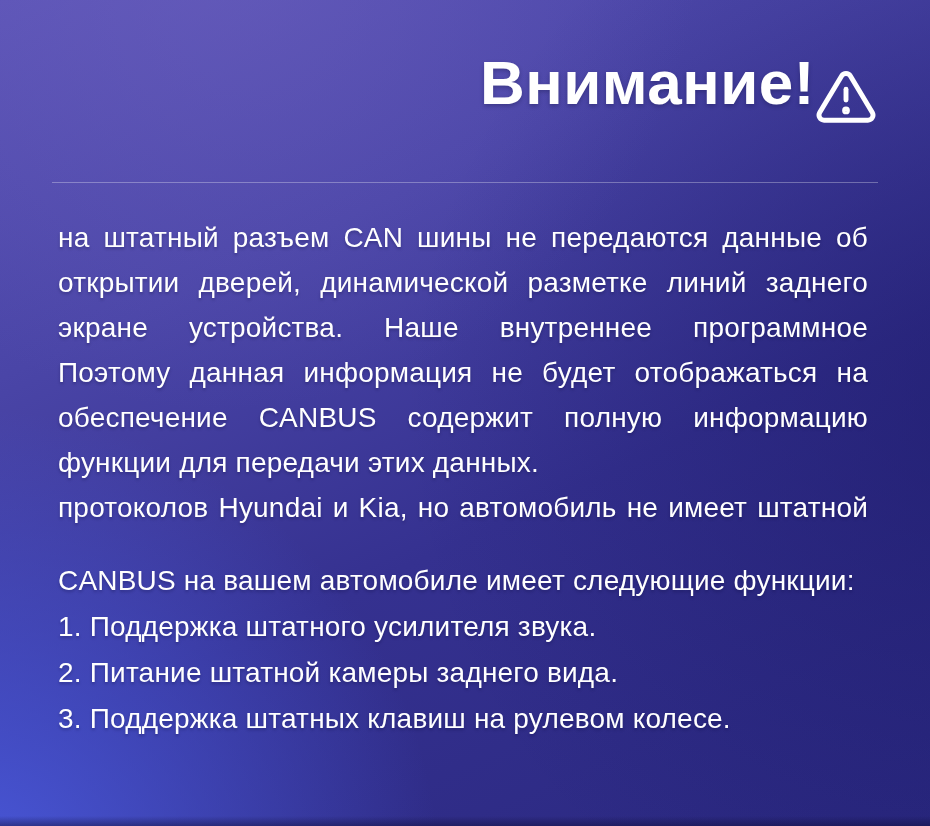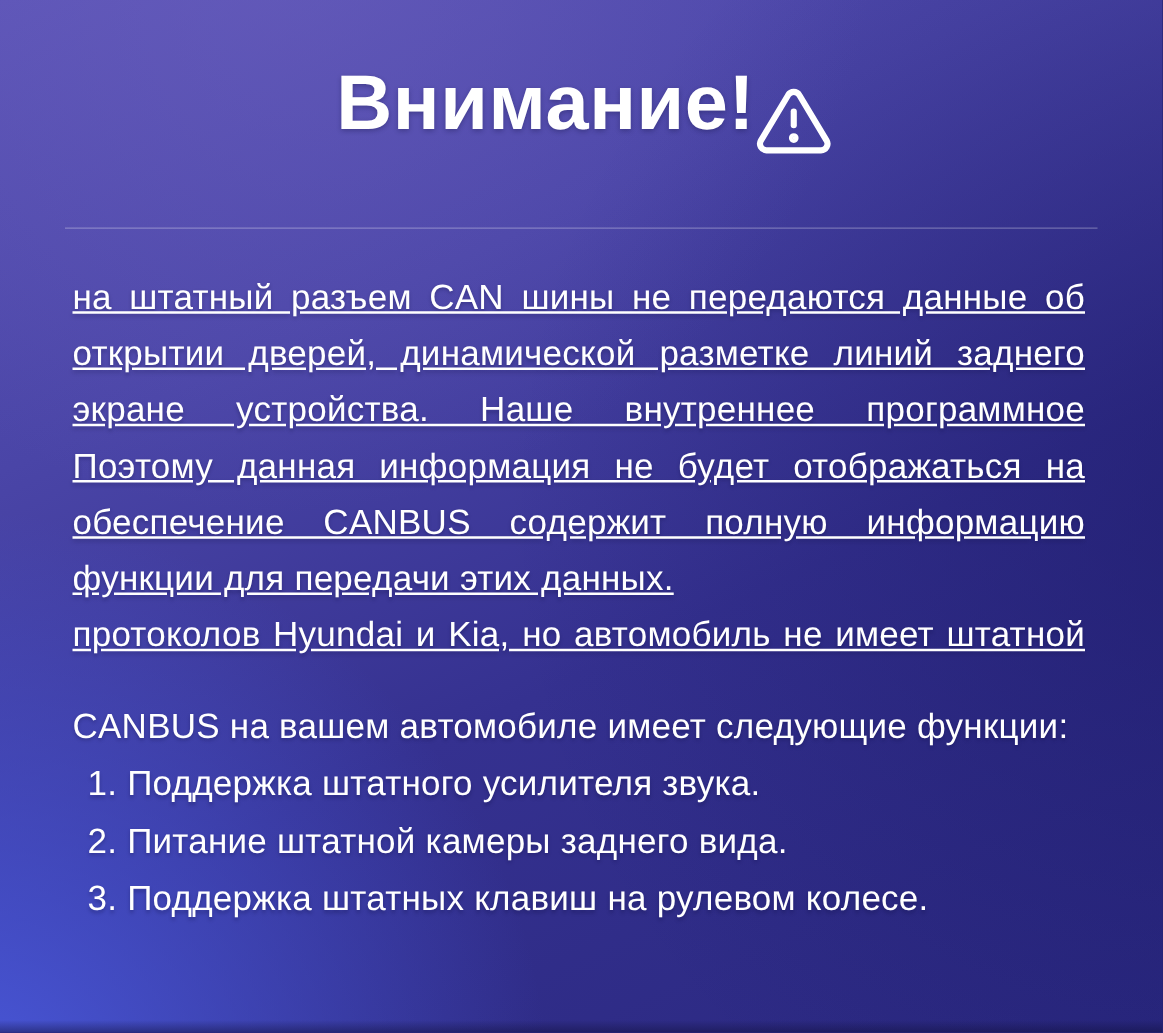--- a/index.html
+++ b/index.html
@@ -16,21 +16,21 @@
     background-image:
       linear-gradient(to top, rgba(14,13,55,0.45) 0px, rgba(14,13,55,0) 10px),
       radial-gradient(circle at -3% 106%, rgba(74,90,222,0.95) 0%, rgba(74,90,222,0) 36%),
       radial-gradient(circle at 24% -8%, rgba(118,104,196,0.40) 0%, rgba(118,104,196,0) 42%),
       radial-gradient(circle at 108% 50%, rgba(22,20,96,0.50) 0%, rgba(22,20,96,0) 55%),
       linear-gradient(155deg, #5a53b6 0%, #4a45a7 30%, #353190 60%, #2a2880 100%);
   }
 
   .header {
     display: flex;
-    justify-content: center;
+    justify-content: flex-end;
     align-items: flex-start;
     padding: 52px 53px 0 58px;
   }
 
   .title {
     font-size: 62px;
     font-weight: 700;
     line-height: 1.0;
     letter-spacing: 0.5px;
     text-shadow: 0 2px 4px rgba(12,12,54,0.30);
@@ -54,38 +54,37 @@
     font-size: 28px;
     line-height: 45px;
     letter-spacing: 0.2px;
     text-shadow: 0 2px 3px rgba(12,12,54,0.28);
   }
 
   .notice .line {
     text-align: justify;
     text-align-last: justify;
     white-space: nowrap;
-    text-decoration: underline;
   }
 
   .notice .line.last {
     text-align: left;
     text-align-last: left;
   }
 
   .functions {
     margin: 28px 62px 0 58px;
     font-size: 28px;
     line-height: 46px;
     letter-spacing: 0.2px;
     text-shadow: 0 2px 3px rgba(12,12,54,0.28);
   }
 
   .functions .intro { white-space: nowrap; }
-  .functions .item  { white-space: nowrap; margin-left: 12px; }
+  .functions .item  { white-space: nowrap; }
 </style>
 </head>
 <body>
 
 <div class="page">
 
   <div class="header">
     <div class="title">Внимание!</div>
 
     <span class="warn-icon">

